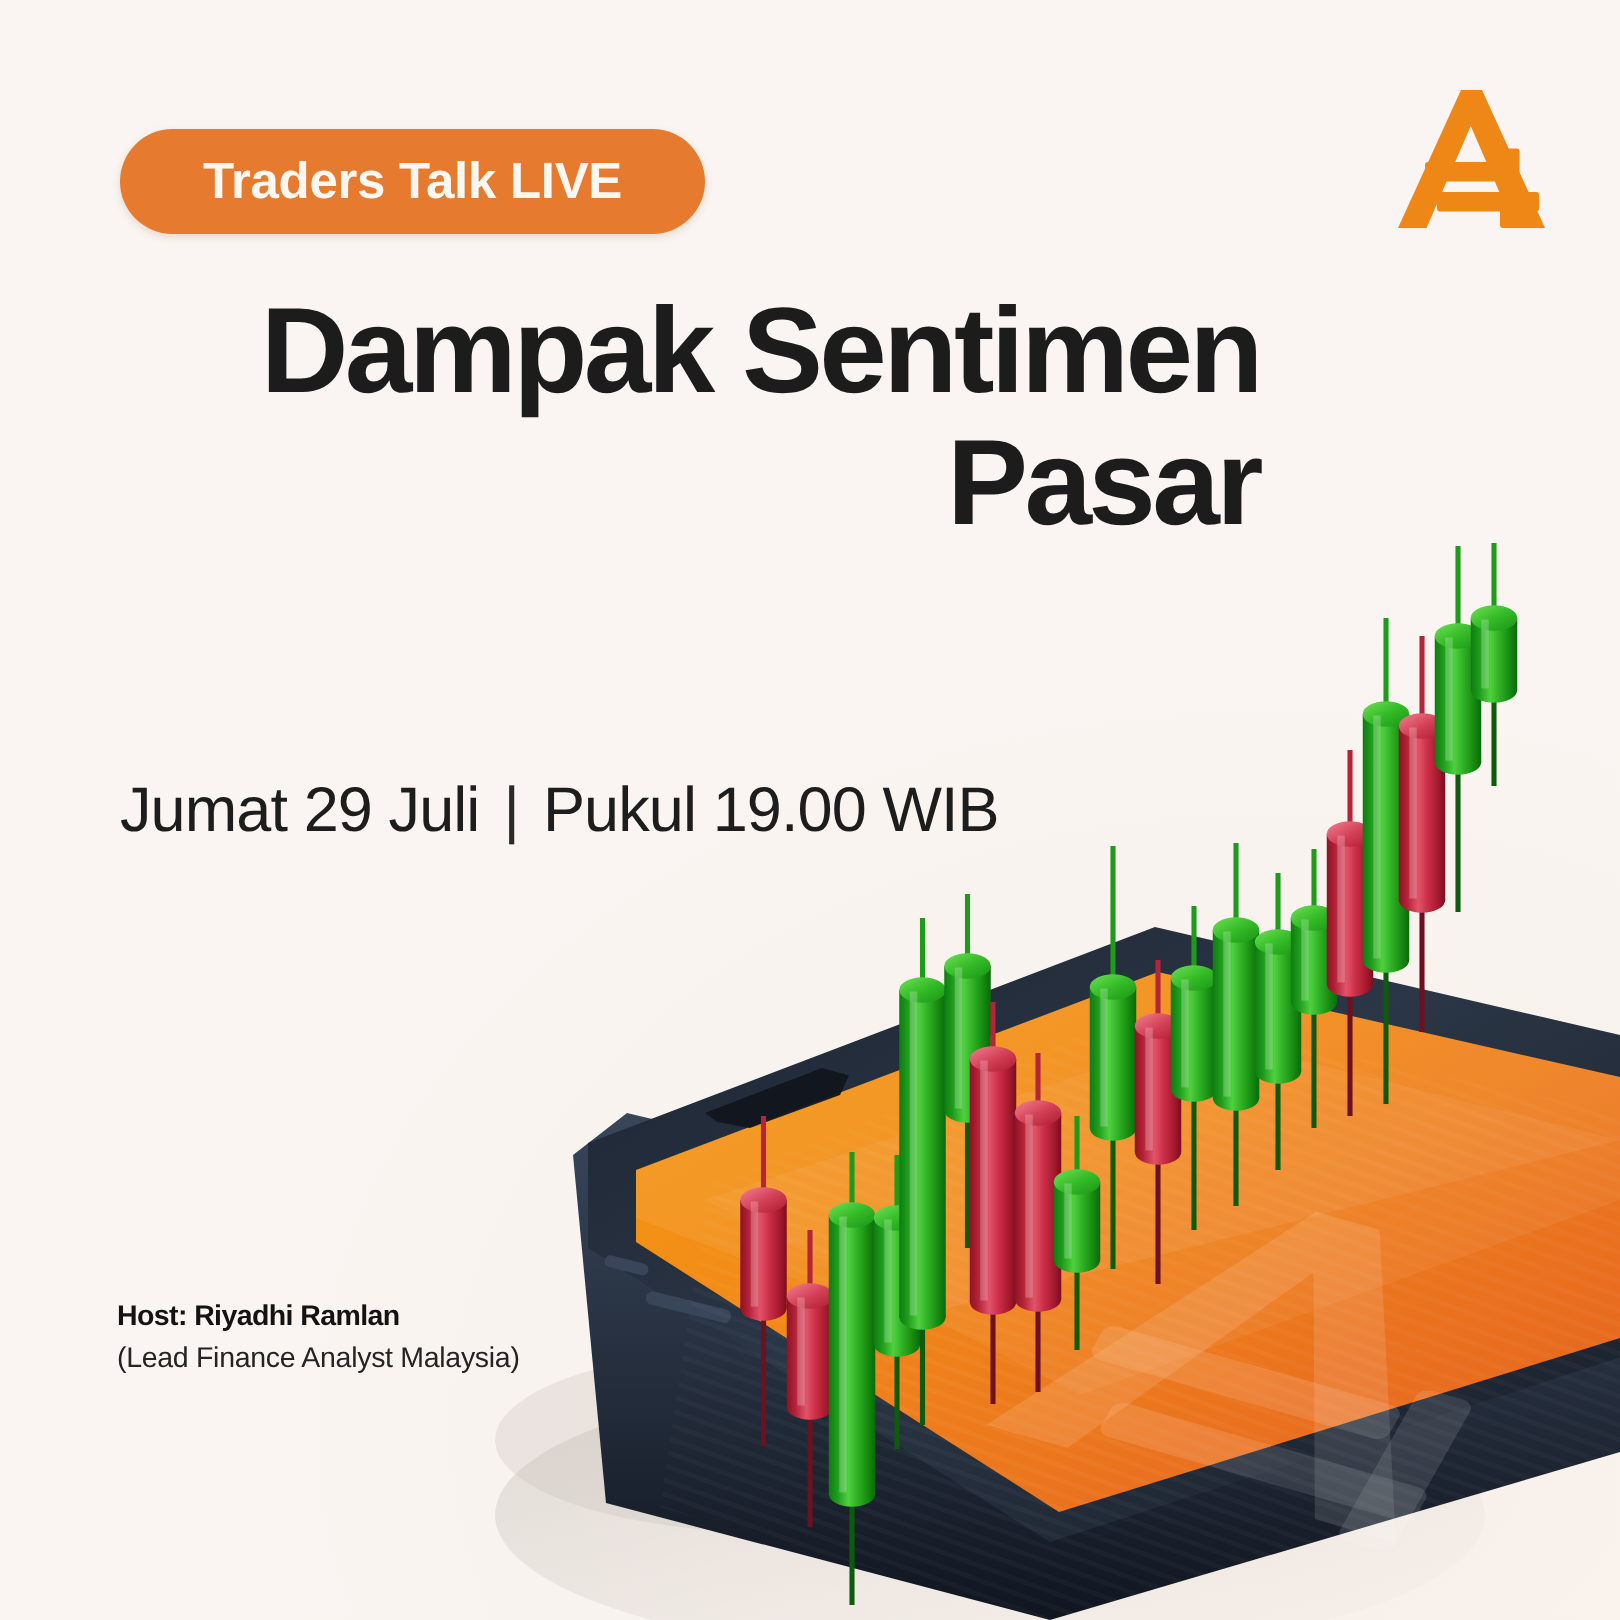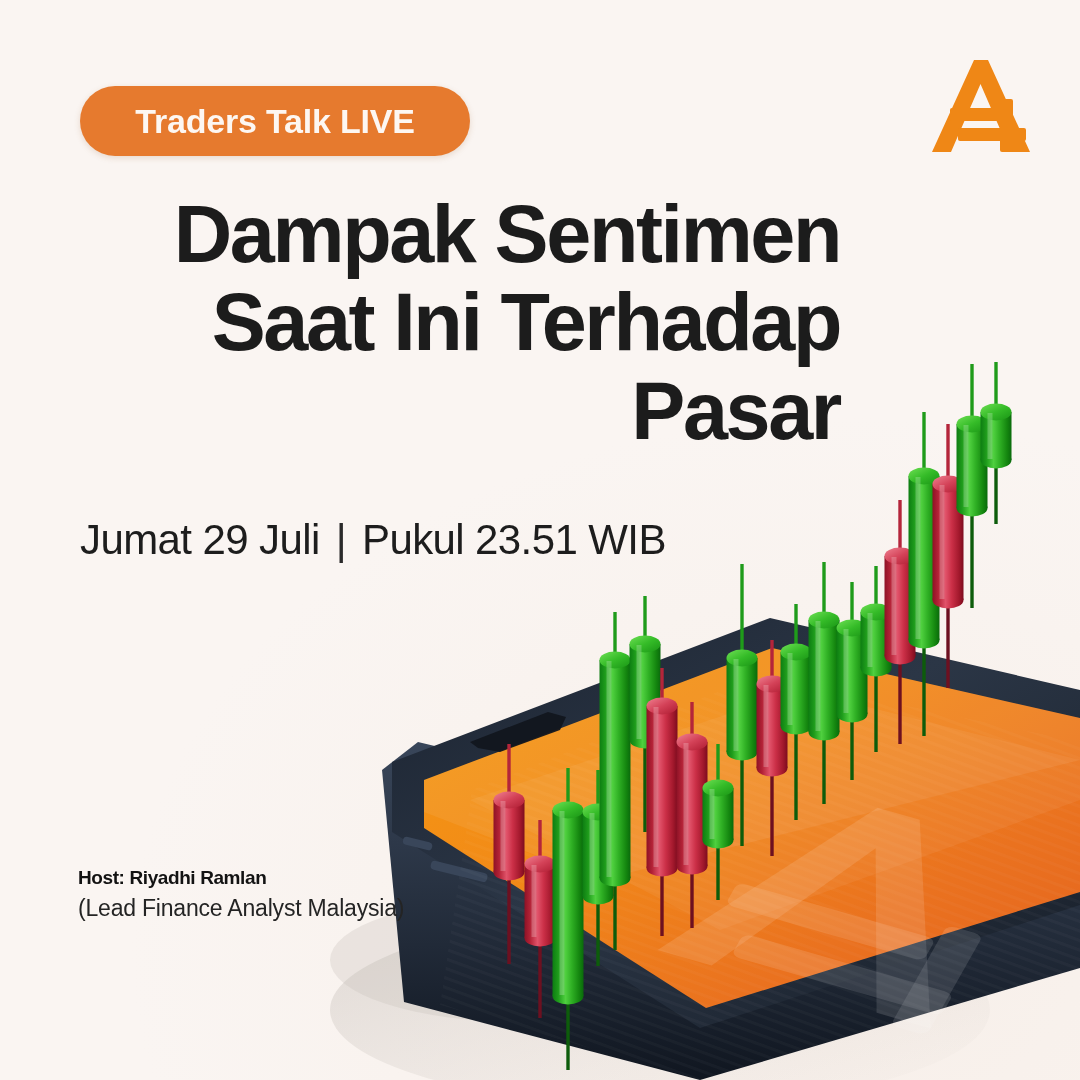--- a/index.html
+++ b/index.html
@@ -74,21 +74,21 @@
 
   
   .credits{position:absolute;left:78px;top:866px;z-index:40;}
   .cred-block{margin-bottom:26px;}
   .cred-name{
     font-size:19px;font-weight:bold;color:#131313;
     letter-spacing:-0.4px;line-height:1.3;
     white-space:nowrap;
   }
   .cred-role{
-    font-size:23px;color:#242424;font-weight:400;
+    font-size:19px;color:#242424;font-weight:400;
     letter-spacing:-0.2px;line-height:1.35;margin-top:2px;
     white-space:nowrap;
   }
 
   
   .stage{position:absolute;left:0;top:0;width:1080px;height:1080px;}
   .stage svg{position:absolute;left:0;top:0;}
 </style>
 </head>
 <body>
@@ -354,28 +354,27 @@
         </g>
     </svg>
   </div>
 
   <div class="badge">
     <span>Traders Talk LIVE</span>
   </div>
 
   <div class="headline">
     <span class="l">Dampak Sentimen</span>
-    <span class="l">Saat Ini Terhadap</span>
     <span class="l">Pasar</span>
   </div>
 
   <div class="dateline">
     <span>Jumat 29 Juli</span>
     <span class="sep">|</span>
-    <span>Pukul 23.51 WIB</span>
+    <span>Pukul 19.00 WIB</span>
   </div>
 
   <div class="logo">
     <svg viewBox="0 0 104 108" aria-hidden="true">
       <g fill="#ef8716">
         <path d="M44,8 L58,8 L100,100 L80,100 L50.5,32 L21,100 L2,100 Z"></path>
         <rect x="20" y="56" width="62" height="13" rx="2"></rect>
         <rect x="28" y="76" width="68" height="13" rx="2"></rect>
         <rect x="70" y="47" width="13" height="53" rx="2"></rect>
       </g>

